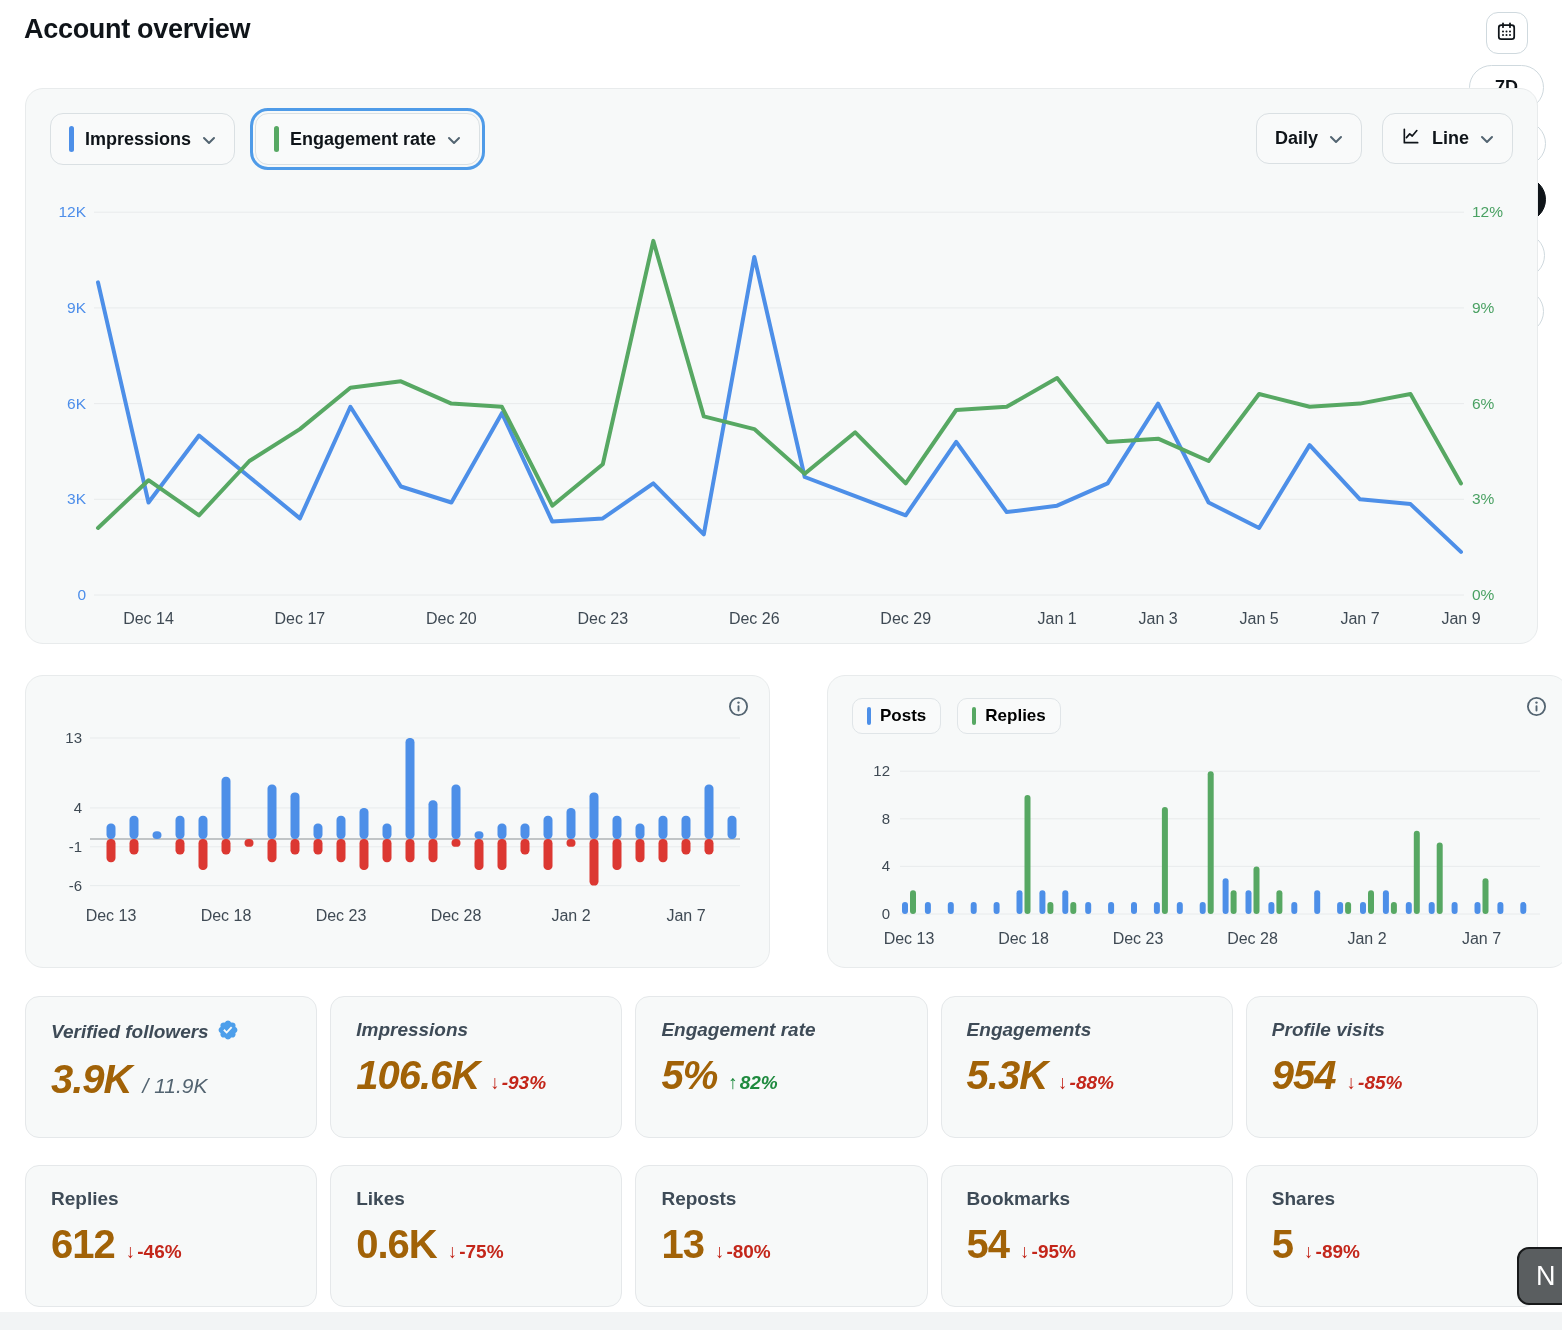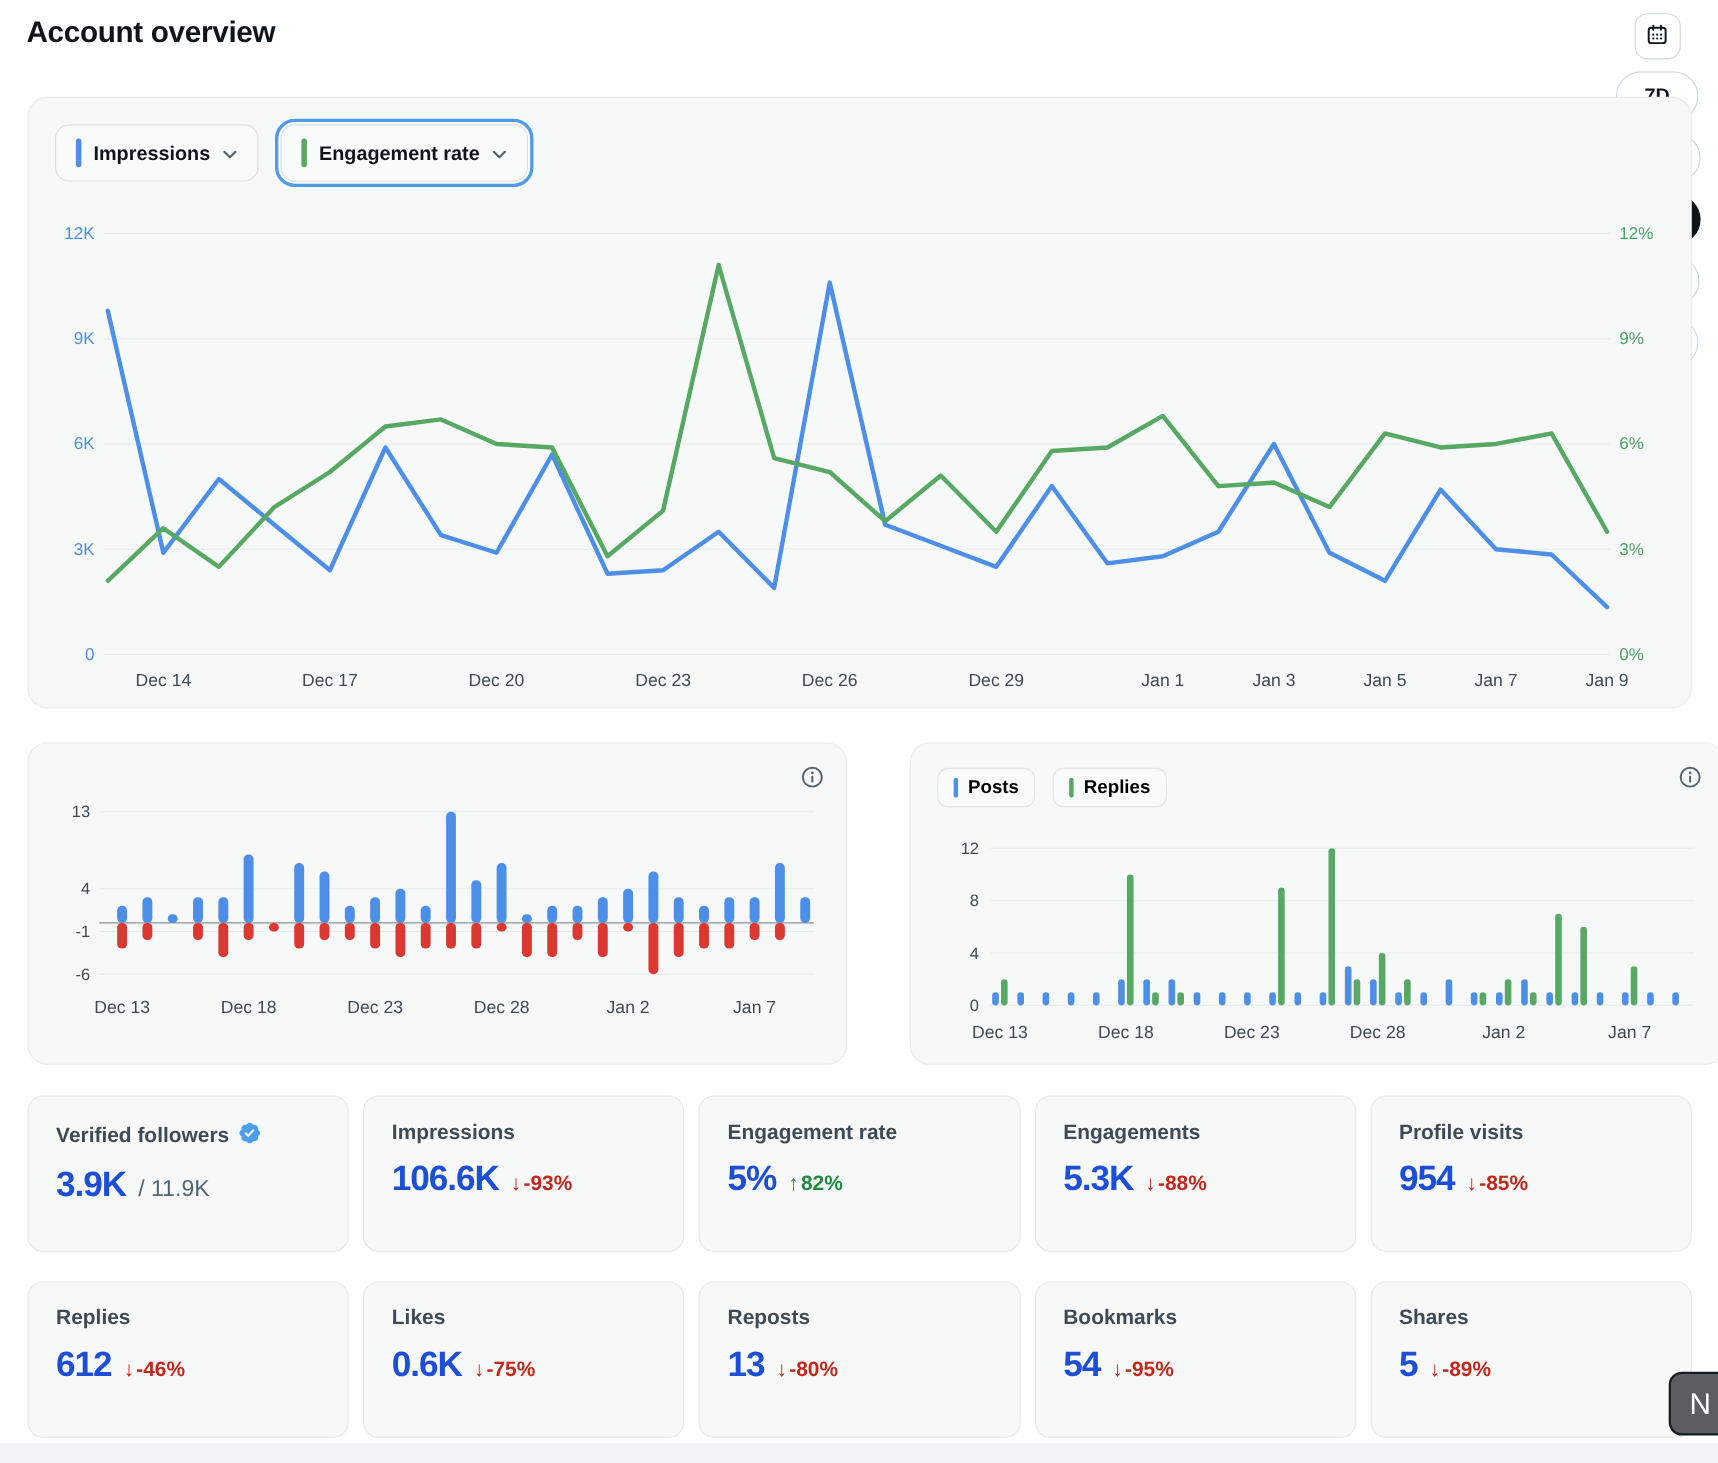--- a/index.html
+++ b/index.html
@@ -34,27 +34,27 @@
   #posts-card  { left:797px; width:741px;margin-left:30px; }
   .small-card .card-title { font-size:21px; font-weight:700; color:#16202A; }
   .info-btn { position:absolute; right:20px; top:20px; background:none; border:none; cursor:pointer; color:#536471; }
   .legend-row { display:flex; gap:16px; }
   .legend-chip { display:inline-flex; align-items:center; gap:9px; background:#F9FAFA; border:1px solid #E0E5E8;
     border-radius:10px; padding:7px 14px; font-size:17px; font-weight:700; cursor:pointer; }
   .legend-chip .tick { width:4px; height:18px; border-radius:2px; }
 
   
   .stats-row { position:absolute; left:25px; width:1513px; display:flex; gap:13px; }
-  #stats-row-1 { top:996px; }
+  #stats-row-1 { top:996px;font-style:italic; }
   #stats-row-2 { top:1165px; }
   .stat-card { flex:1; height:142px; background:#F7F9F9; border:1px solid #E5E8EA; border-radius:14px; padding:22px 25px; }
   .stat-label-row { display:flex; align-items:center; gap:8px; }
   .stat-label { font-size:19px; font-weight:700; color:#3E4B57; }
   .stat-value-row { margin-top:12px; display:flex; align-items:baseline; gap:11px; }
-  .stat-value { font-size:32px; font-weight:800; letter-spacing:-1px; color:#1d4ed8; }
+  .stat-value { font-size:40px; font-weight:800; letter-spacing:-1px; color:#a16207; }
   .stat-secondary { font-size:21px; color:#536471; font-weight:400; }
   .stat-delta { font-size:19px; font-weight:700; display:inline-flex; gap:2px; }
   .stat-delta[data-trend="down"] { color:#C3261A; }
   .stat-delta[data-trend="up"]   { color:#1E8A3E; }
 
   .bottom-strip { position:absolute; left:0; top:1312px; width:100%; height:18px; background:#F2F4F5; }
   .next-btn { position:absolute; left:1517px; top:1247px; width:80px; height:58px; background:#5A5E60;
     border:2px solid #17191A; border-radius:12px; color:#fff; font-size:27px; font-weight:400;
     display:flex; align-items:center; padding-left:17px; cursor:pointer; font-family:inherit; }
   svg text { font-family:"Liberation Sans","DejaVu Sans",sans-serif; }
@@ -104,20 +104,44 @@
         <span>Impressions</span>
         <span class="chev">
           <svg width="14" height="9" viewBox="0 0 14 9" fill="none" stroke="#536471" stroke-width="2" stroke-linecap="round" stroke-linejoin="round">
               <polyline points="2,2 7,7 12,2"></polyline>
             </svg>
         </span>
       </button>
       <button class="chip focused">
         <span class="accent" style="background:#57A863"></span>
         <span>Engagement rate</span>
+        <span class="chev">
+          <svg width="14" height="9" viewBox="0 0 14 9" fill="none" stroke="#536471" stroke-width="2" stroke-linecap="round" stroke-linejoin="round">
+              <polyline points="2,2 7,7 12,2"></polyline>
+            </svg>
+        </span>
+      </button>
+    </div>
+    <div class="chips-right">
+      <button class="chip">
+        <span>Daily</span>
+        <span class="chev">
+          <svg width="14" height="9" viewBox="0 0 14 9" fill="none" stroke="#536471" stroke-width="2" stroke-linecap="round" stroke-linejoin="round">
+              <polyline points="2,2 7,7 12,2"></polyline>
+            </svg>
+        </span>
+      </button>
+      <button class="chip">
+        <span>
+          <svg width="20" height="20" viewBox="0 0 24 24" fill="none" stroke="#0F1419" stroke-width="2" stroke-linecap="round" stroke-linejoin="round">
+            <path d="M4 4v16h16"></path>
+              <polyline points="6.5,14 10.5,9.5 13.5,12 19,5.5"></polyline>
+          </svg>
+        </span>
+        <span>Line</span>
         <span class="chev">
           <svg width="14" height="9" viewBox="0 0 14 9" fill="none" stroke="#536471" stroke-width="2" stroke-linecap="round" stroke-linejoin="round">
               <polyline points="2,2 7,7 12,2"></polyline>
             </svg>
         </span>
       </button>
     </div>
   </div>
   <div class="chart-wrap">
     <svg id="main-chart" width="1464" height="452">

